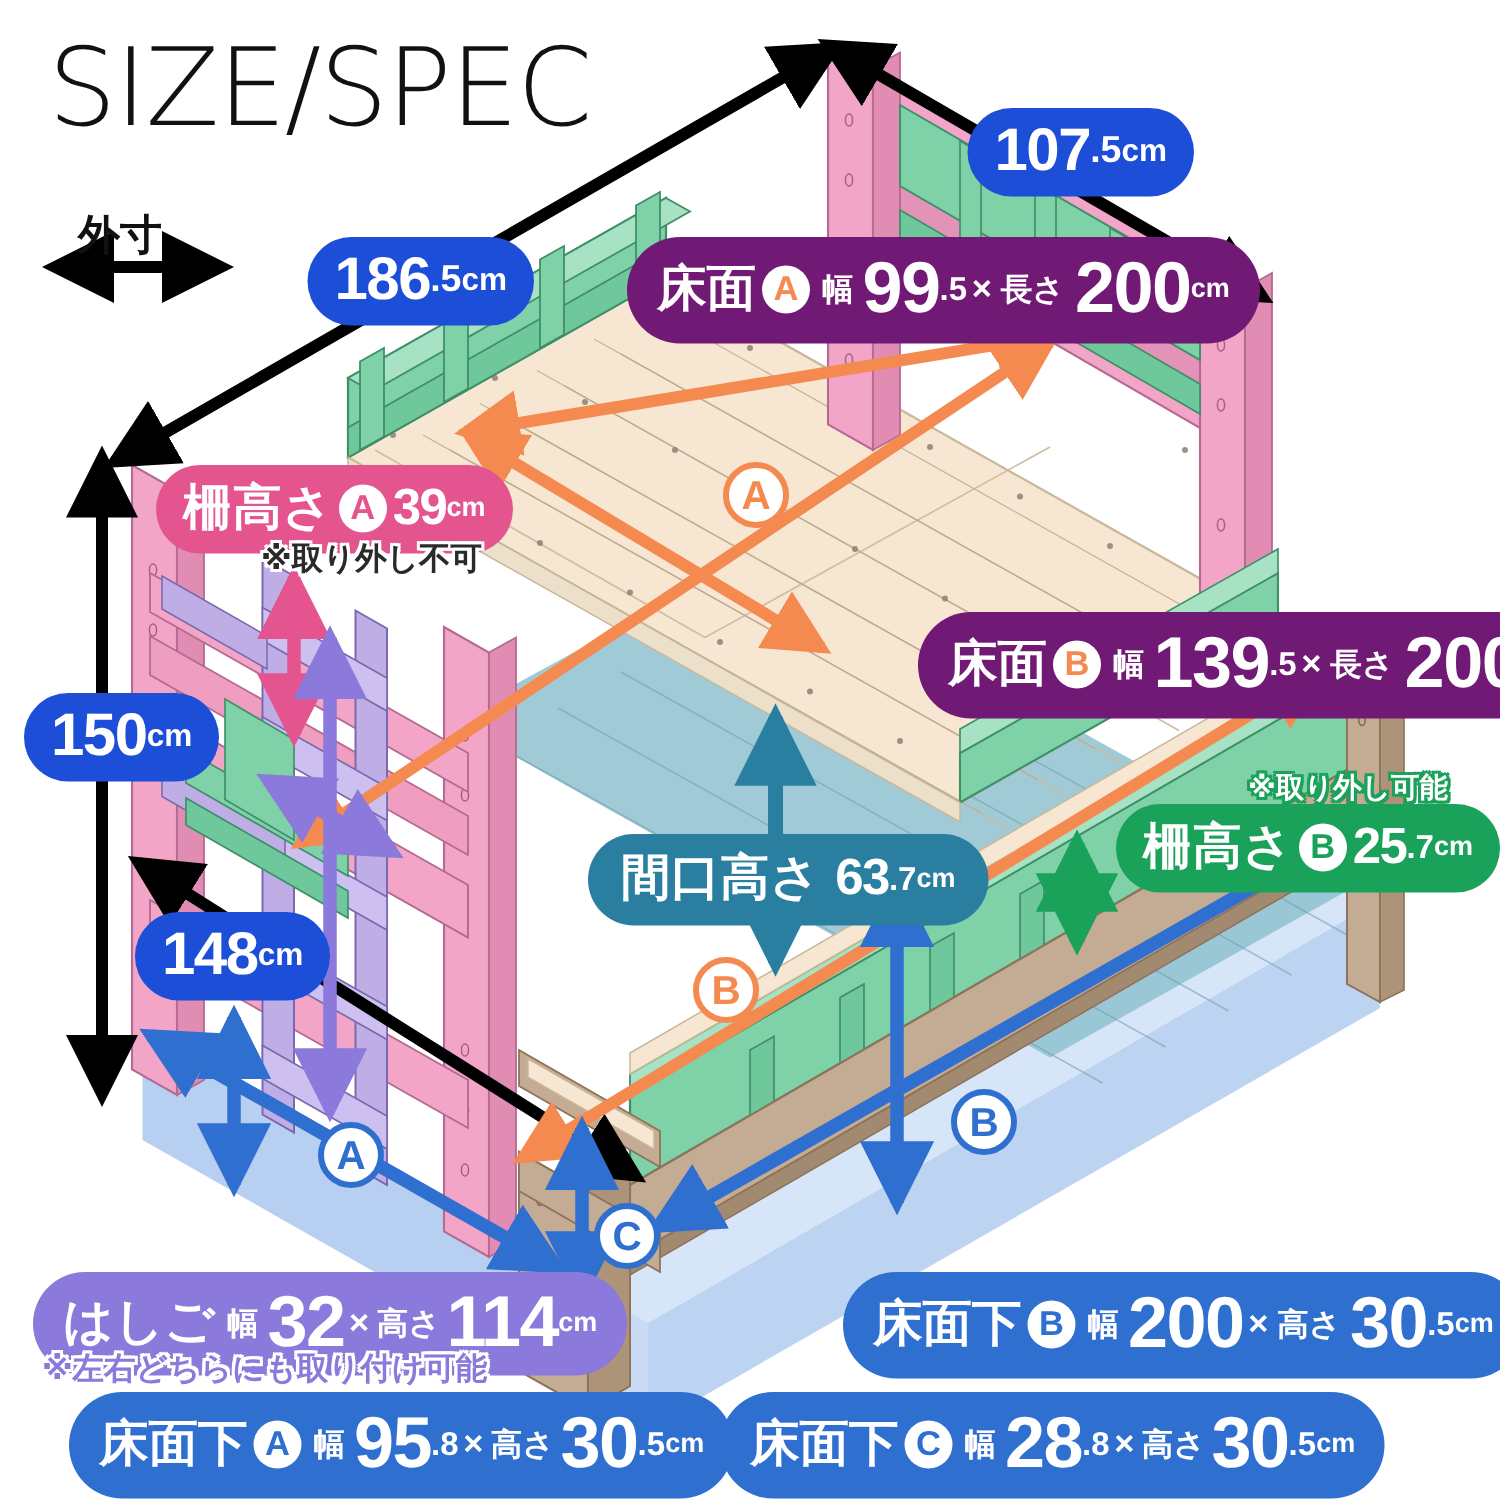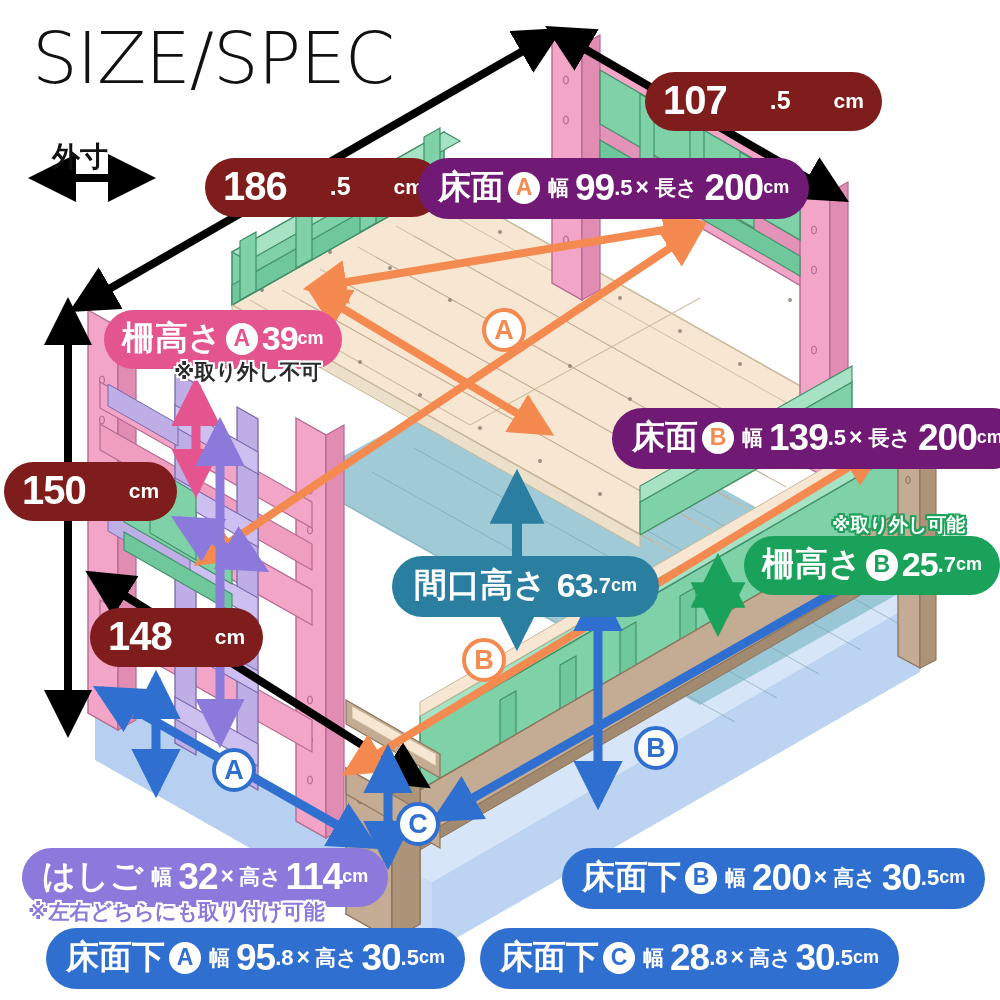--- a/index.html
+++ b/index.html
@@ -12,36 +12,36 @@
   .title{position:absolute;left:32px;top:22px;font-size:72px;line-height:72px;
          font-weight:300;letter-spacing:-1px;color:#111;
          font-family:"DejaVu Sans","Liberation Sans",sans-serif;}
   .gaisun{position:absolute;left:52px;top:138px;font-size:28px;font-weight:700;color:#111;}
 
   
   .pill{position:absolute;display:flex;align-items:center;white-space:nowrap;
         border-radius:999px;color:#fff;font-weight:700;box-sizing:border-box;}
 
   
-  .black{background:#7f1d1d;padding:6px 18px 8px 18px;gap:43px;}
+  .black{background:#1d4ed8;padding:6px 18px 8px 18px;}
   .black .num{font-size:40px;font-weight:700;letter-spacing:-1px;}
   .black .dec{font-size:25px;font-weight:700;}
   .black .unit{font-size:21px;font-weight:700;}
 
   
   .orange{background:#701a75;padding:7px 20px 9px 20px;}
   .pinkp{background:#e4558f;padding:6px 18px 8px 18px;}
   .greenp{background:#1ba25a;padding:6px 18px 8px 18px;}
   .tealp{background:#2a7fa0;padding:7px 22px 9px 22px;}
   .purplep{background:#8b79dc;padding:6px 20px 8px 20px;}
   .bluep{background:#2f6fd0;padding:7px 20px 9px 20px;}
 
   .jp{font-size:33px;font-weight:700;}
   .jpsm{font-size:21px;font-weight:700;}
-  .numL{font-size:37px;font-weight:700;letter-spacing:-1px;}
+  .numL{font-size:48px;font-weight:700;letter-spacing:-1px;}
   .numM{font-size:34px;font-weight:700;letter-spacing:-1px;}
   .decS{font-size:22px;font-weight:700;}
   .cmS{font-size:18px;font-weight:700;}
   .times{font-size:23px;font-weight:700;padding:0 3px;}
 
   
   .disc{display:inline-flex;align-items:center;justify-content:center;
         width:32px;height:32px;border-radius:50%;background:#fff;
         font-size:23px;font-weight:700;margin:0 4px;flex:0 0 auto;}
   .disc.o{color:#f58a50;} .disc.p{color:#e4558f;} .disc.g{color:#1ba25a;}
@@ -328,21 +328,21 @@
     <span class="dec">.5</span>
     <span class="unit">cm</span>
   </div>
 
   <div class="pill black" style="left:645px;top:72px;">
     <span class="num">107</span>
     <span class="dec">.5</span>
     <span class="unit">cm</span>
   </div>
 
-  <div class="pill black" style="left:4px;top:462px;justify-content:space-between;">
+  <div class="pill black" style="left:16px;top:462px;justify-content:space-between;">
     <span class="num">150</span>
     <span class="unit">cm</span>
   </div>
 
   <div class="pill black" style="left:90px;top:608px;">
     <span class="num">148</span>
     <span class="unit">cm</span>
   </div>
 
   <div class="pill orange" style="left:418px;top:158px;">

